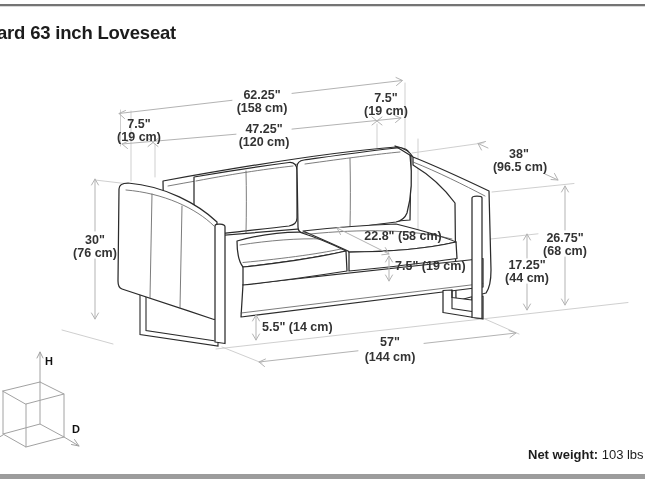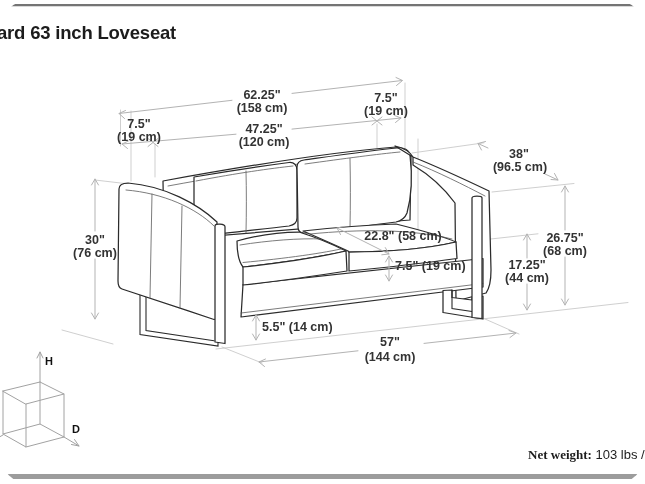--- a/index.html
+++ b/index.html
@@ -1,24 +1,24 @@
 <!DOCTYPE html>
 <html><head>
 <meta charset="utf-8">
 <style>
   html,body{margin:0;padding:0;background:#fff;}
   .page{position:relative;width:645px;height:484px;background:#ffffff;overflow:hidden;
-        font-family:"Liberation Sans",sans-serif;border-radius:30px;}
+        font-family:"Liberation Sans",sans-serif;}
   .top-rule{position:absolute;left:0;top:4px;width:645px;height:2px;background:#747474;}
   .top-rule-shadow{position:absolute;left:0;top:6px;width:645px;height:1px;background:#d9d9d9;}
   .bottom-rule{position:absolute;left:0;top:474px;width:645px;height:5px;background:#9c9c9c;}
   .page-title{position:absolute;left:-3px;top:22px;font-size:18.5px;font-weight:bold;
               color:#1c1c1c;white-space:nowrap;letter-spacing:-0.2px;}
   .net-weight{position:absolute;left:528px;top:447px;font-size:13px;color:#1d1d1d;white-space:nowrap;}
-  .net-weight .nw-label{font-weight:bold;font-family:Liberation Serif, serif;}
+  .net-weight .nw-label{font-weight:bold;}
   svg.diagram{position:absolute;left:0;top:0;}
   .art{stroke:#2b2b2b;stroke-width:1.25;fill:#ffffff;stroke-linejoin:round;stroke-linecap:round;}
   .artline{stroke:#2b2b2b;stroke-width:1.1;fill:none;stroke-linecap:round;}
   .detail{stroke:#5a5a5a;stroke-width:0.8;fill:none;stroke-linecap:round;}
   .dim{stroke:#b3b3b3;stroke-width:1;fill:none;stroke-linecap:round;}
   .ext{stroke:#c9c9c9;stroke-width:0.9;fill:none;stroke-linecap:round;}
   .dimtxt{fill:#333333;font-family:"Liberation Sans",sans-serif;font-size:12.5px;font-weight:bold;text-anchor:middle;}
   .dimtxt.left{text-anchor:start;}
   .cube{stroke:#a2a2a2;stroke-width:1;fill:none;stroke-linecap:round;}
   .cubetxt{fill:#111111;font-family:"Liberation Sans",sans-serif;font-size:11px;font-weight:bold;}

